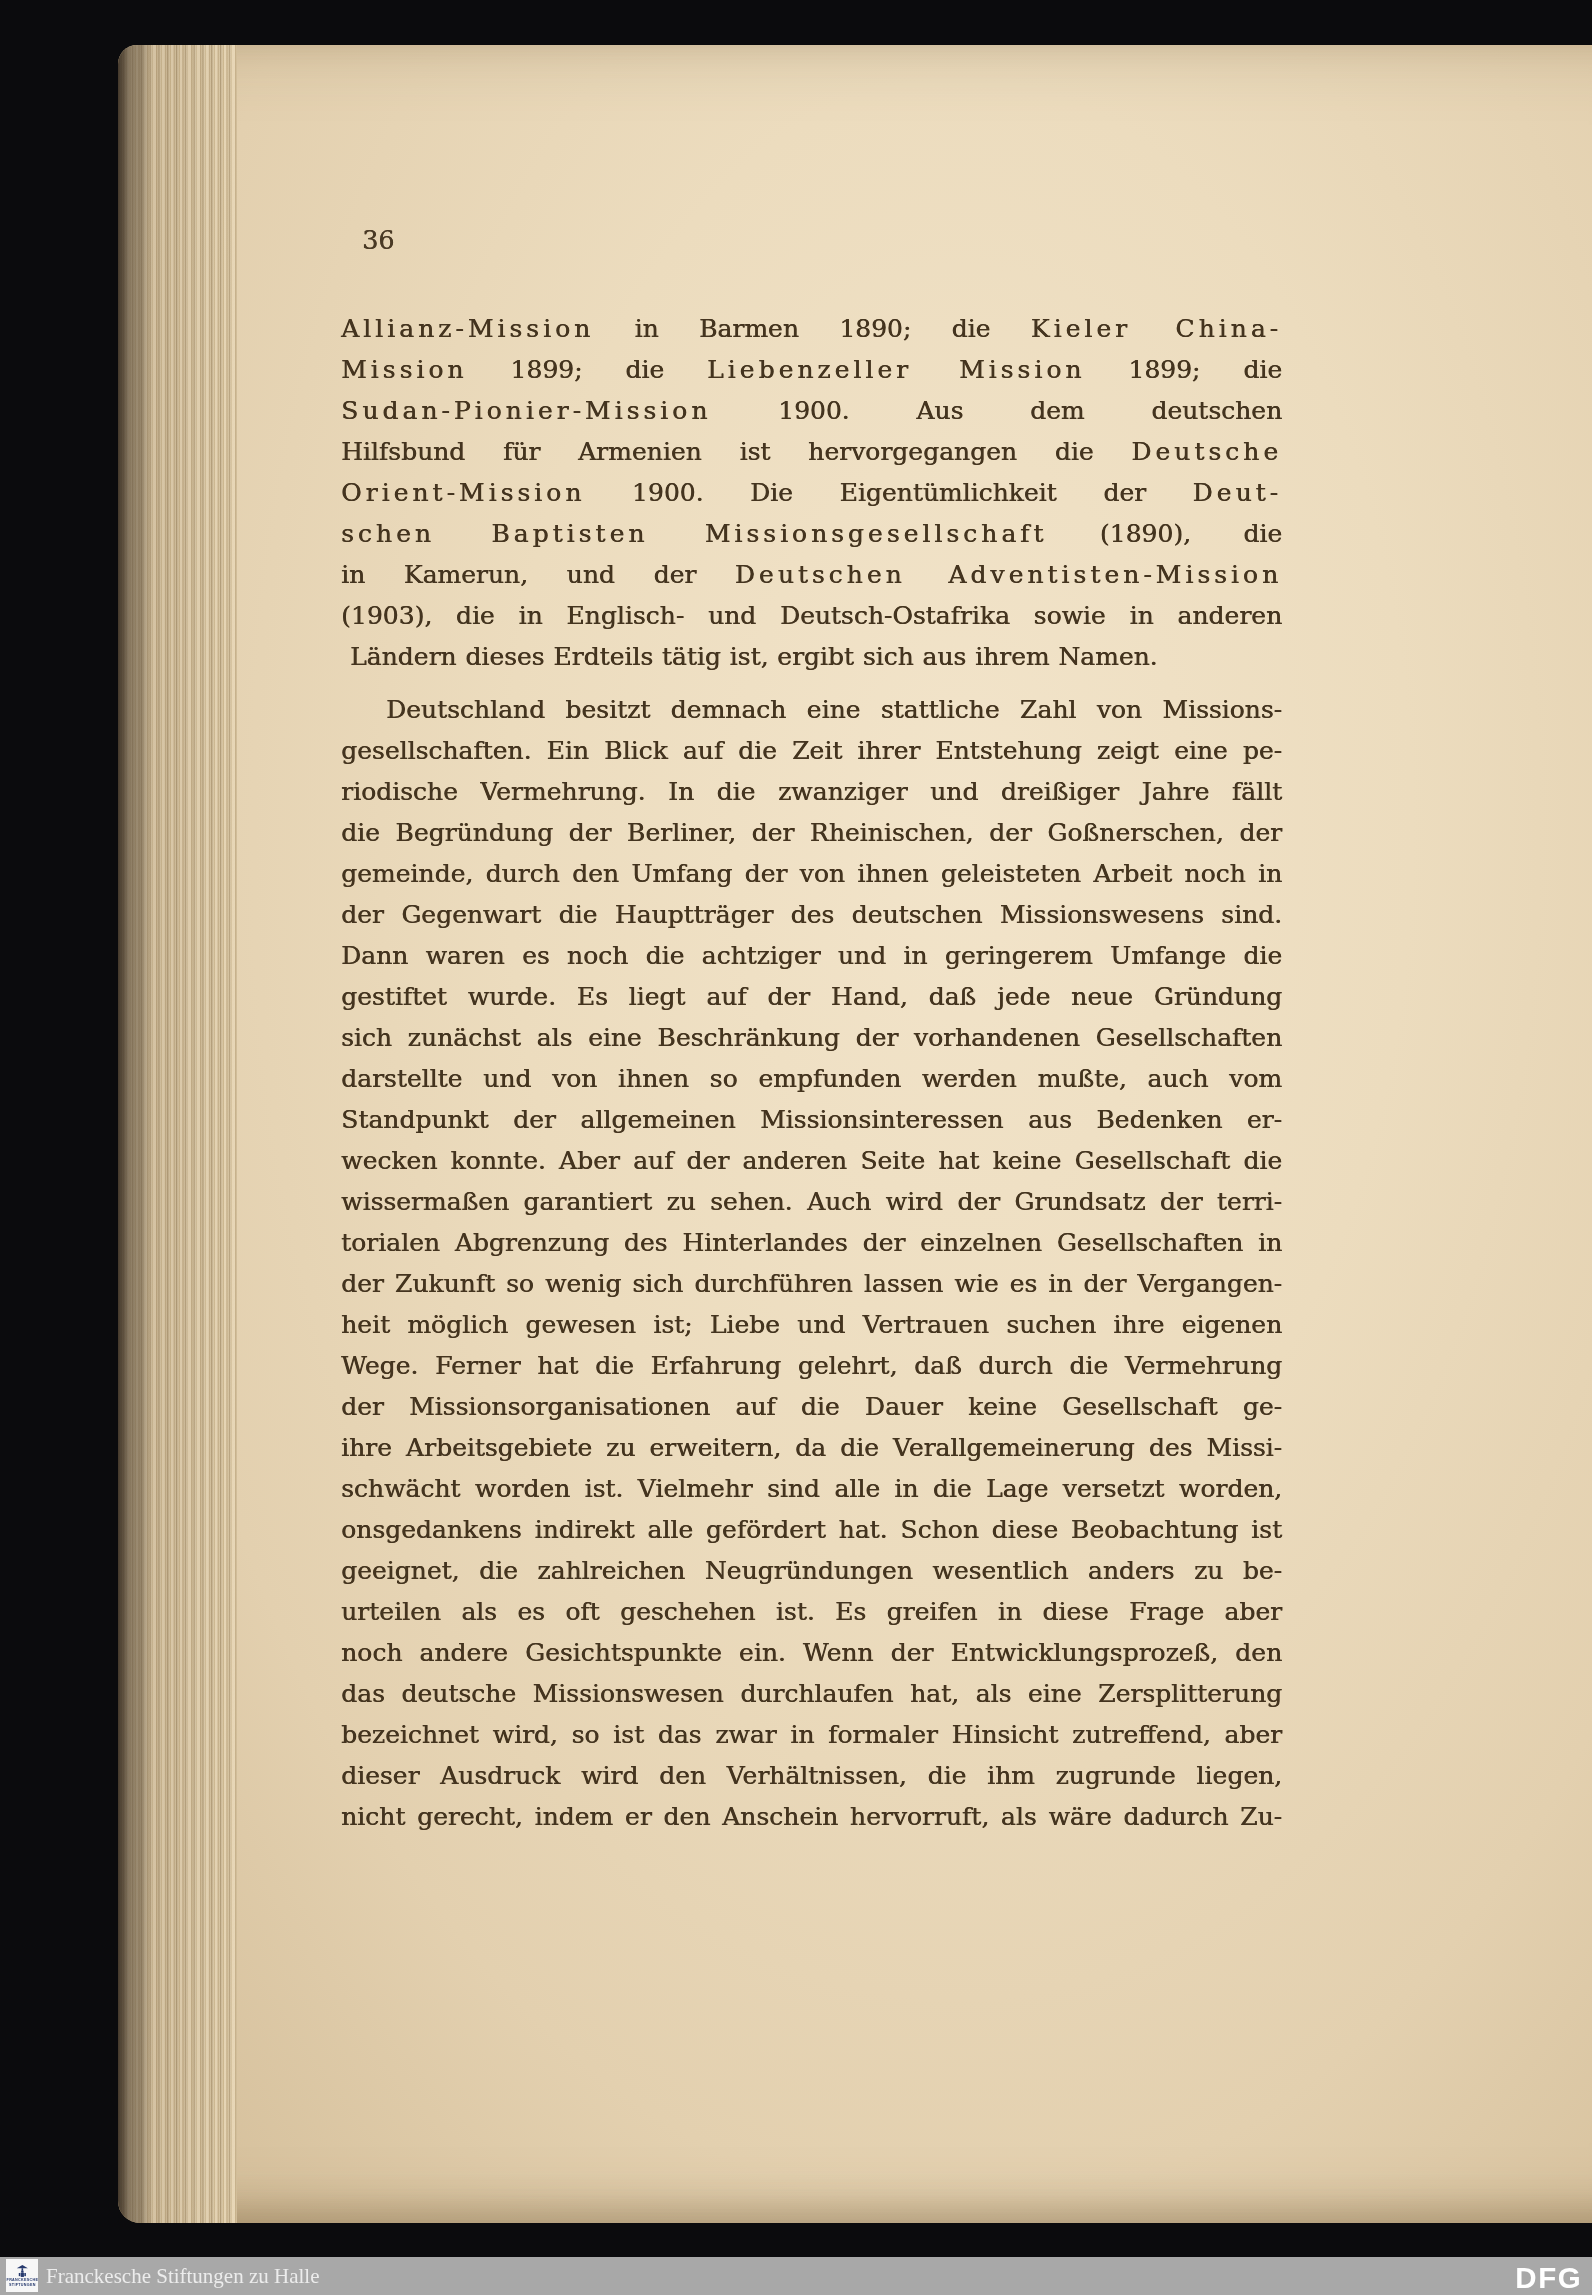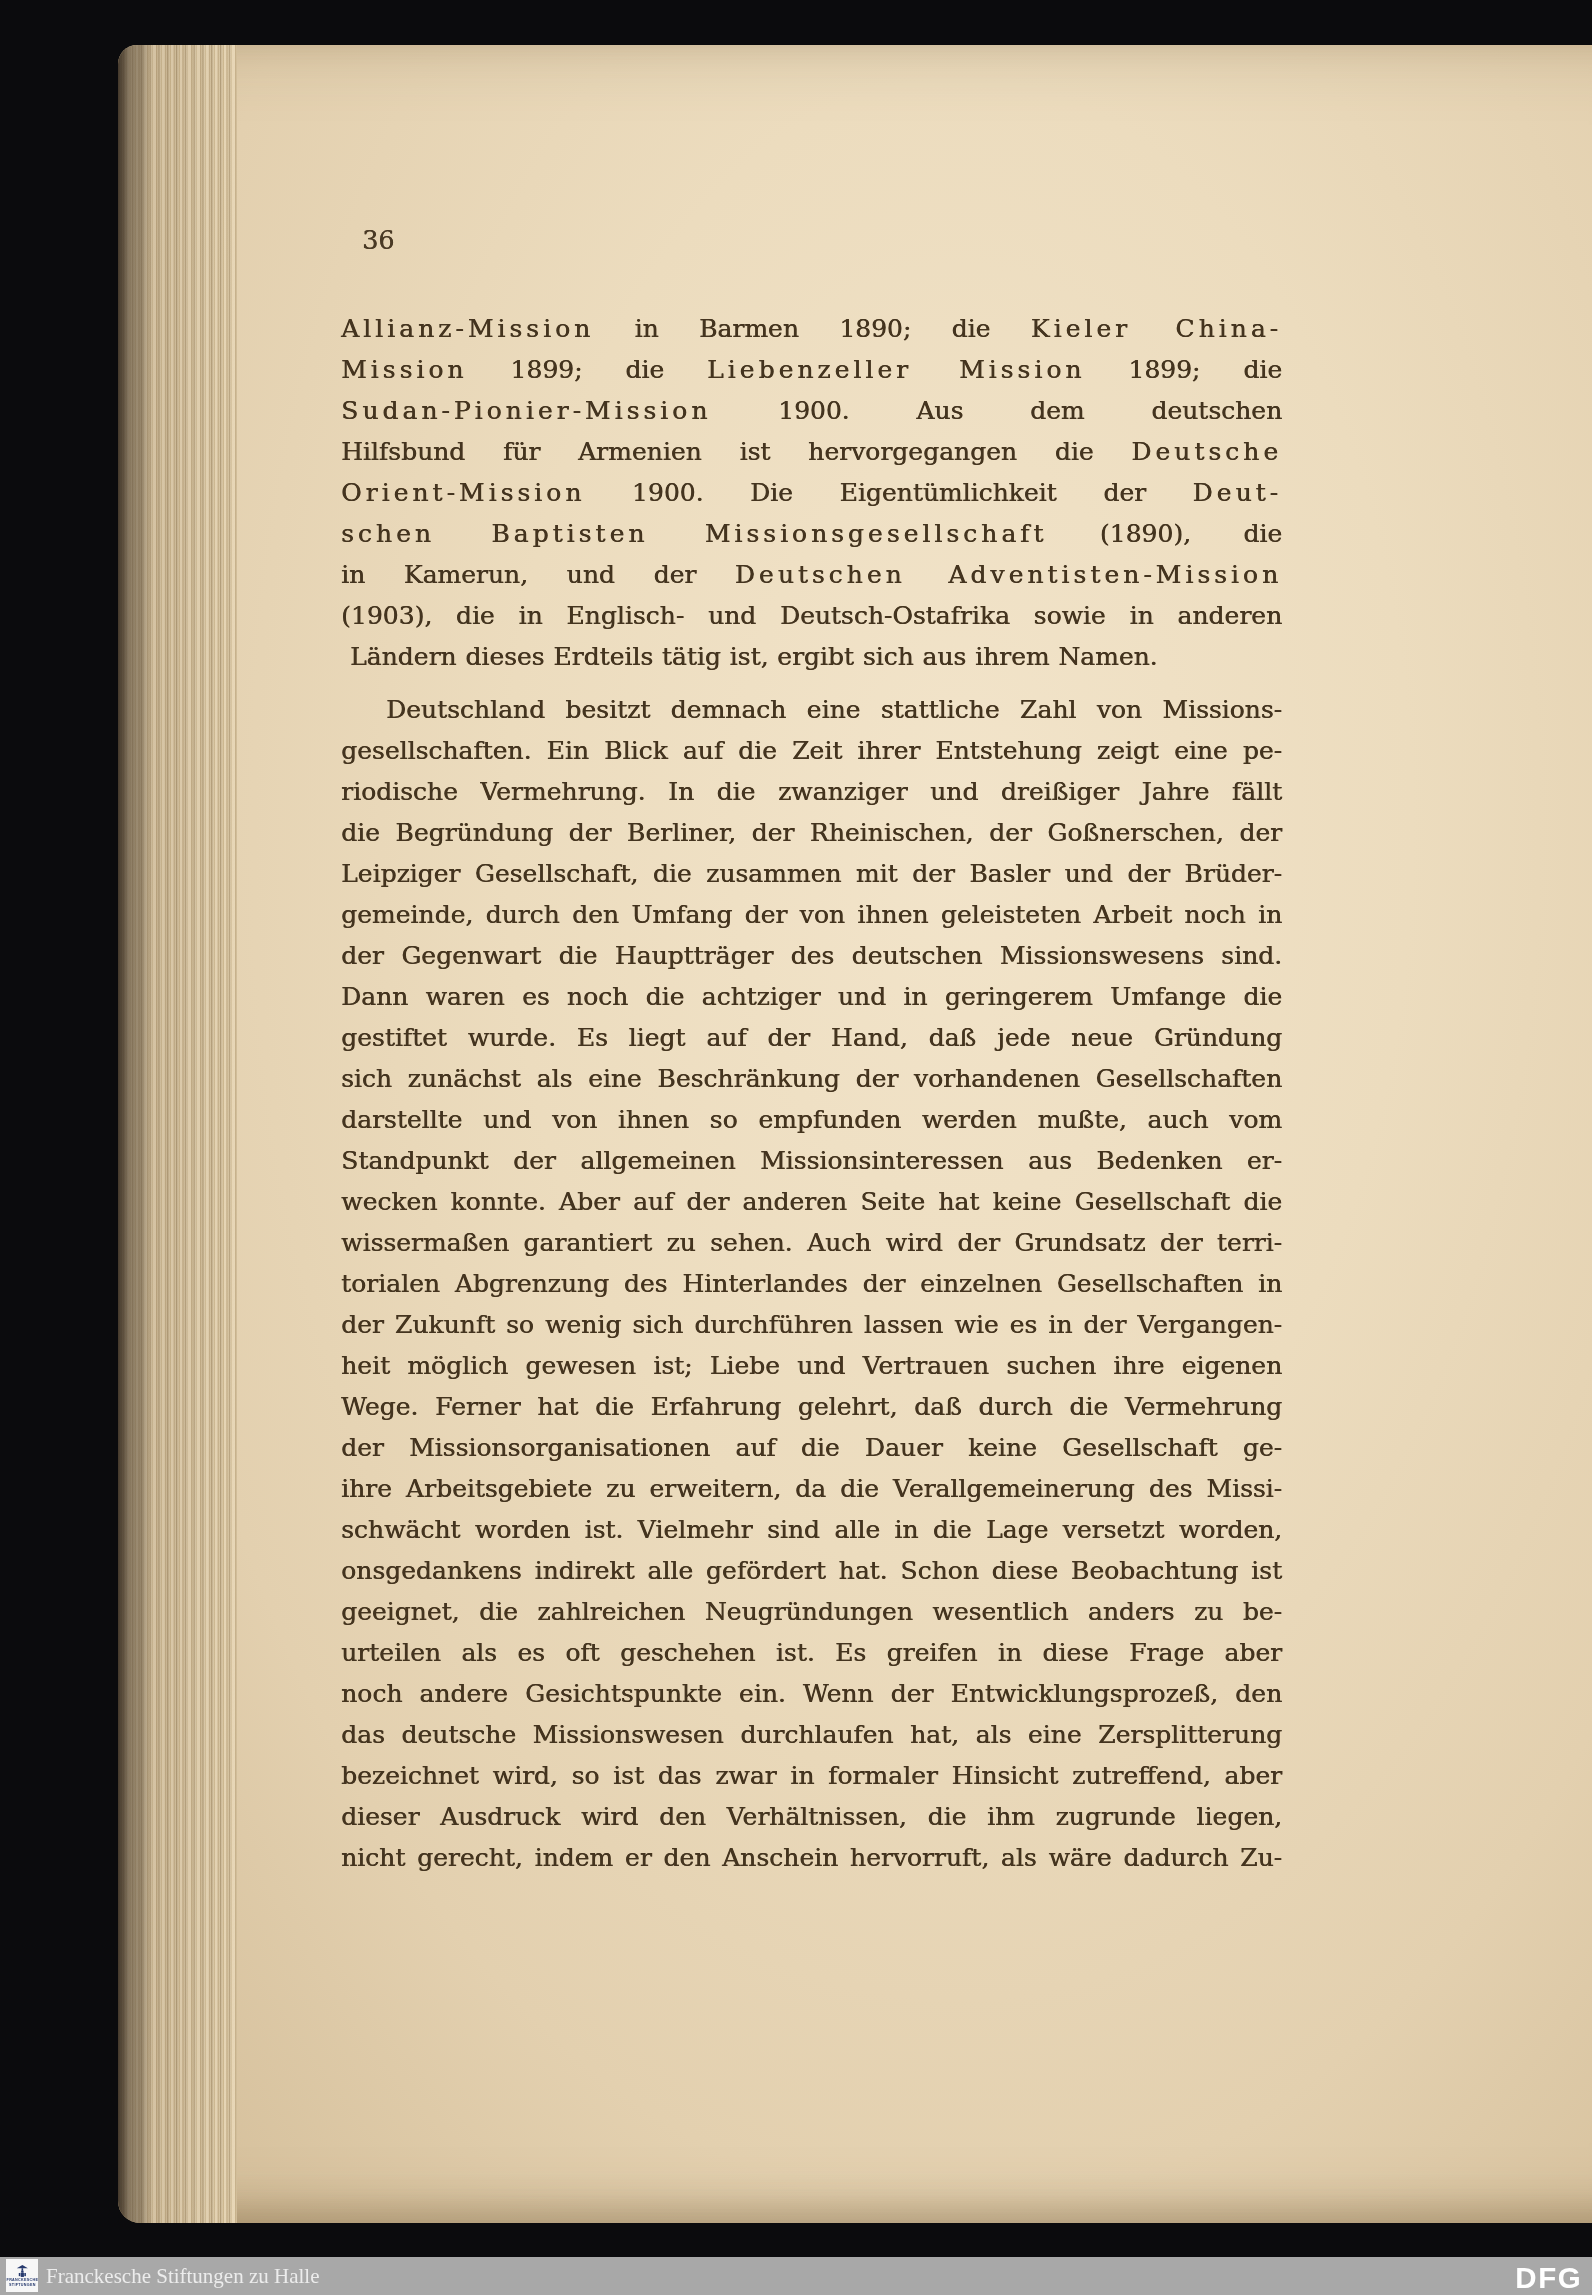--- a/index.html
+++ b/index.html
@@ -83,21 +83,20 @@
       <div class="line"><span>Hilfsbund für Armenien ist hervorgegangen die </span><span class="sp">Deutsche</span></div>
       <div class="line"><span class="sp">Orient-Mission</span><span> 1900. Die Eigentümlichkeit der </span><span class="sp">Deut-</span></div>
       <div class="line"><span class="sp">schen Baptisten Missionsgesellschaft</span><span> (1890), die</span></div>
       <div class="line"><span>in Kamerun, und der </span><span class="sp">Deutschen Adventisten-Mission</span></div>
       <div class="line"><span>(1903), die in Englisch- und Deutsch-Ostafrika sowie in anderen</span></div>
       <div class="line par-end"><span>Ländern dieses Erdteils tätig ist, ergibt sich aus ihrem Namen.</span></div>
       <div class="line indent"><span>Deutschland besitzt demnach eine stattliche Zahl von Missions-</span></div>
       <div class="line"><span>gesellschaften. Ein Blick auf die Zeit ihrer Entstehung zeigt eine pe-</span></div>
       <div class="line"><span>riodische Vermehrung. In die zwanziger und dreißiger Jahre fällt</span></div>
       <div class="line"><span>die Begründung der Berliner, der Rheinischen, der Goßnerschen, der</span></div>
-      <div class="line"><span>Leipziger Gesellschaft, die zusammen mit der Basler und der Brüder-</span></div>
       <div class="line"><span>gemeinde, durch den Umfang der von ihnen geleisteten Arbeit noch in</span></div>
       <div class="line"><span>der Gegenwart die Hauptträger des deutschen Missionswesens sind.</span></div>
       <div class="line"><span>Dann waren es noch die achtziger und in geringerem Umfange die</span></div>
       <div class="line"><span>gestiftet wurde. Es liegt auf der Hand, daß jede neue Gründung</span></div>
       <div class="line"><span>sich zunächst als eine Beschränkung der vorhandenen Gesellschaften</span></div>
       <div class="line"><span>darstellte und von ihnen so empfunden werden mußte, auch vom</span></div>
       <div class="line"><span>Standpunkt der allgemeinen Missionsinteressen aus Bedenken er-</span></div>
       <div class="line"><span>wecken konnte. Aber auf der anderen Seite hat keine Gesellschaft die</span></div>
       <div class="line"><span>wissermaßen garantiert zu sehen. Auch wird der Grundsatz der terri-</span></div>
       <div class="line"><span>torialen Abgrenzung des Hinterlandes der einzelnen Gesellschaften in</span></div>

